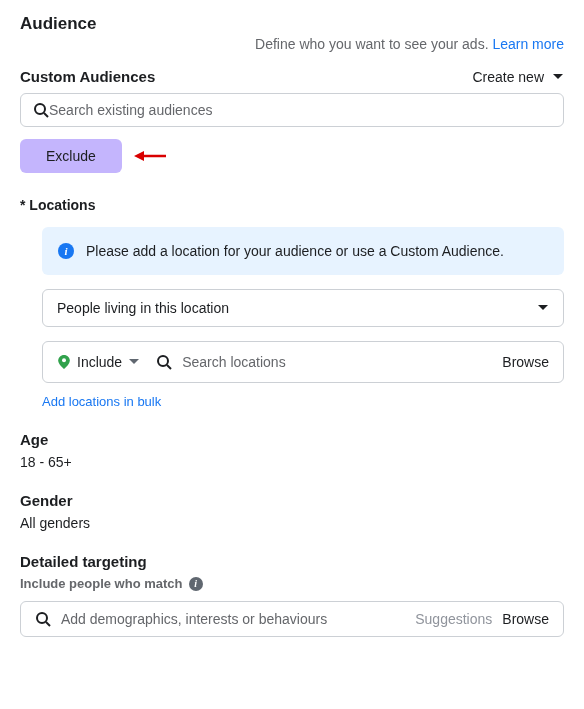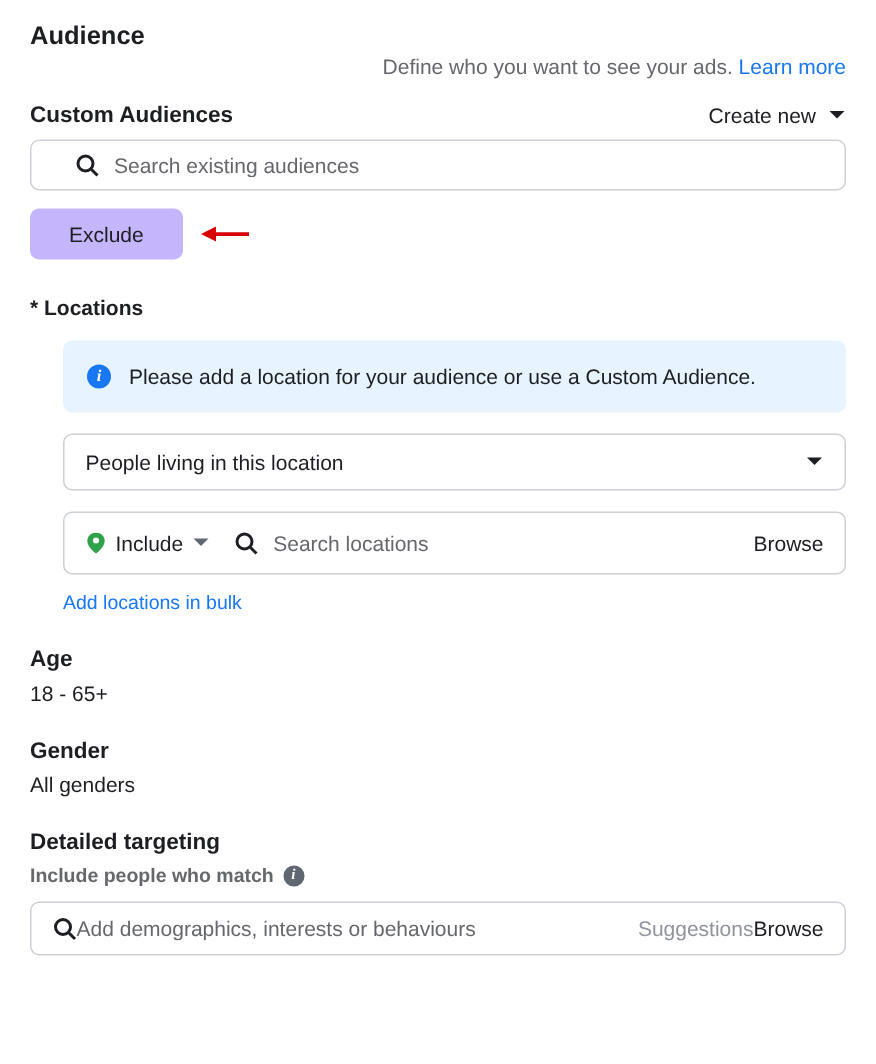--- a/index.html
+++ b/index.html
@@ -32,22 +32,21 @@
       margin-bottom: -1px;
     }
     .section-label { font-size: 15px; font-weight: 700; color: #1c1e21; }
     .row-between { display: flex; justify-content: space-between; margin-bottom: 8px; }
     .create-new { display: flex; align-items: center; gap: 8px; font-size: 14px; color: #1c1e21; cursor: pointer; font-weight: 400; }
     .input-box {
       display: flex;
       align-items: center;
       border: 1px solid #ccd0d5;
       border-radius: 6px;
-      padding: 8px 29px;
-      gap: 10px;
+      padding: 8px 12px;
       background: #fff;
     }
     .input-box input {
       border: none;
       outline: none;
       flex: 1;
       font-size: 14px;
       color: #1c1e21;
       background: transparent;
     }
@@ -119,20 +118,21 @@
       background: #606770; color: #fff;
       display: flex; align-items: center; justify-content: center;
       font-size: 10px; font-weight: 700; font-style: italic; font-family: Georgia, serif;
     }
     .dt-input {
       border: 1px solid #ccd0d5;
       border-radius: 6px;
       padding: 9px 14px;
       display: flex;
       align-items: center;
+      gap: 10px;
     }
     .dt-input input { border: none; outline: none; flex: 1; font-size: 14px; background: transparent; }
     .dt-input input::placeholder { color: #65676b; }
     .suggestions-txt { color: #90949c; font-size: 14px; cursor: pointer; }
     svg.caret { width: 12px; height: 12px; }
     svg.search-glass { width: 16px; height: 16px; flex-shrink: 0; }
     .pin-icon { width: 14px; height: 14px; flex-shrink: 0; }
   </style>
 </head>
 <body>

